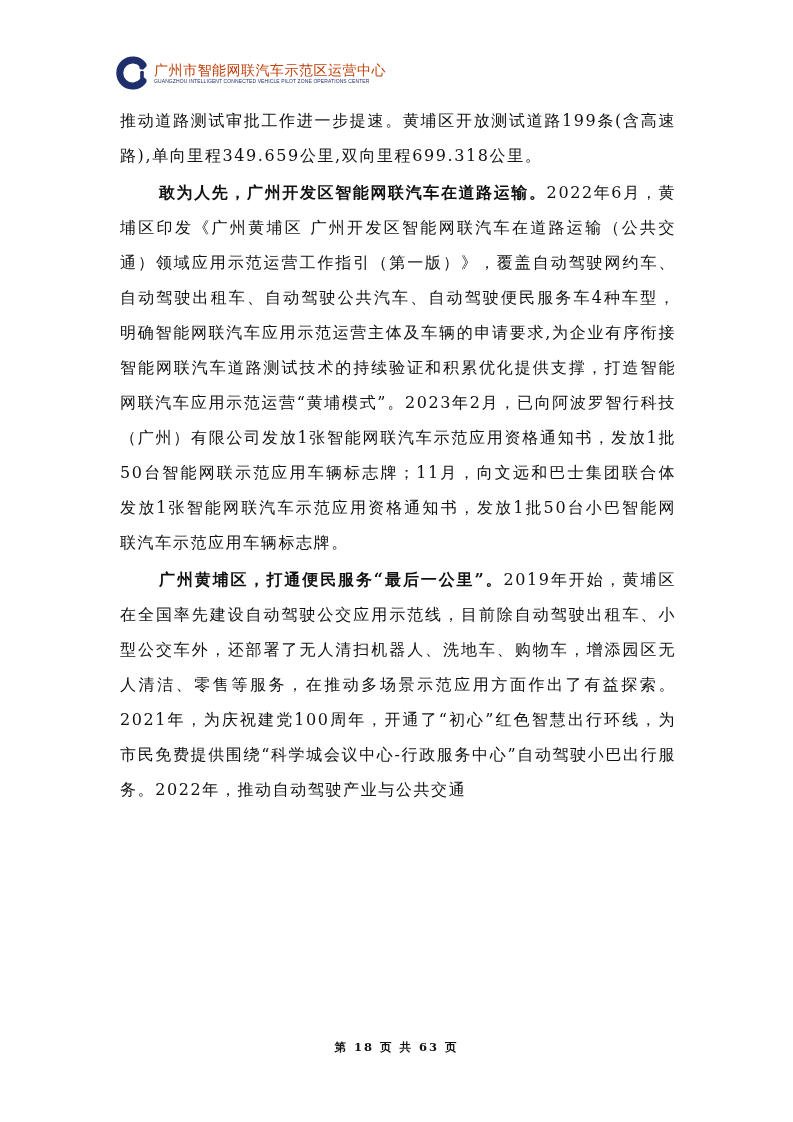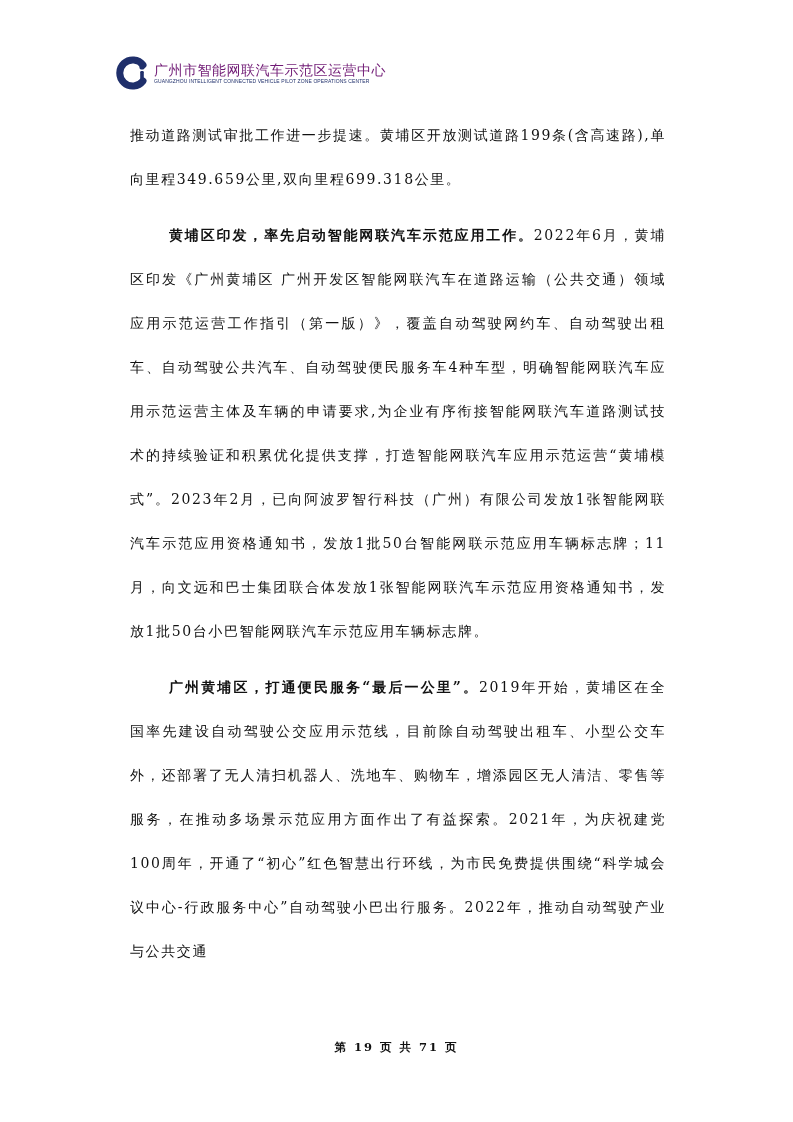--- a/index.html
+++ b/index.html
@@ -31,42 +31,42 @@
     }
     .logo-mark svg { display: block; }
     .logo-text {
       display: flex;
       flex-direction: column;
       justify-content: center;
     }
     .logo-cn {
       font-family: "DejaVu Sans", "Liberation Sans", sans-serif;
       font-size: 14px;
-      color: #701a75;
+      color: #c2410c;
       letter-spacing: 0.5px;
       line-height: 16px;
     }
     .logo-en {
       font-family: "Liberation Sans", "DejaVu Sans", sans-serif;
       font-size: 5px;
       color: #1f2f6b;
       line-height: 7px;
       letter-spacing: 0.1px;
       white-space: nowrap;
     }
     .content {
       position: absolute;
       left: 118px;
       top: 101px;
       width: 560px;
     }
     .para {
-      margin: 12px;
-      font-size: 14px;
-      line-height: 44px;
+      margin: 2px;
+      font-size: 16px;
+      line-height: 35px;
       text-align: justify;
       letter-spacing: 1.6px;
     }
     .indent { text-indent: 39px; }
     .bold { font-weight: bold; }
     .footer {
       position: absolute;
       left: 0;
       width: 793px;
       top: 1040px;
@@ -93,20 +93,20 @@
     <span class="logo-cn">广州市智能网联汽车示范区运营中心</span>
     <span class="logo-en">GUANGZHOU INTELLIGENT CONNECTED VEHICLE PILOT ZONE OPERATIONS CENTER</span>
   </div>
 </div>
 
 <div class="content">
   <p class="para">
     <span>推动道路测试审批工作进一步提速。黄埔区开放测试道路199条(含高速路),单向里程349.659公里,双向里程699.318公里。</span>
   </p>
   <p class="para indent">
-    <span class="bold">黄埔区印发，率先启动智能网联汽车示范应用工作。</span><span>2022年6月，黄埔区印发《广州黄埔区 广州开发区智能网联汽车在道路运输（公共交通）领域应用示范运营工作指引（第一版）》，覆盖自动驾驶网约车、自动驾驶出租车、自动驾驶公共汽车、自动驾驶便民服务车4种车型，明确智能网联汽车应用示范运营主体及车辆的申请要求,为企业有序衔接智能网联汽车道路测试技术的持续验证和积累优化提供支撑，打造智能网联汽车应用示范运营“黄埔模式”。2023年2月，已向阿波罗智行科技（广州）有限公司发放1张智能网联汽车示范应用资格通知书，发放1批50台智能网联示范应用车辆标志牌；11月，向文远和巴士集团联合体发放1张智能网联汽车示范应用资格通知书，发放1批50台小巴智能网联汽车示范应用车辆标志牌。</span>
+    <span class="bold">敢为人先，广州开发区智能网联汽车在道路运输。</span><span>2022年6月，黄埔区印发《广州黄埔区 广州开发区智能网联汽车在道路运输（公共交通）领域应用示范运营工作指引（第一版）》，覆盖自动驾驶网约车、自动驾驶出租车、自动驾驶公共汽车、自动驾驶便民服务车4种车型，明确智能网联汽车应用示范运营主体及车辆的申请要求,为企业有序衔接智能网联汽车道路测试技术的持续验证和积累优化提供支撑，打造智能网联汽车应用示范运营“黄埔模式”。2023年2月，已向阿波罗智行科技（广州）有限公司发放1张智能网联汽车示范应用资格通知书，发放1批50台智能网联示范应用车辆标志牌；11月，向文远和巴士集团联合体发放1张智能网联汽车示范应用资格通知书，发放1批50台小巴智能网联汽车示范应用车辆标志牌。</span>
   </p>
   <p class="para indent">
     <span class="bold">广州黄埔区，打通便民服务“最后一公里”。</span><span>2019年开始，黄埔区在全国率先建设自动驾驶公交应用示范线，目前除自动驾驶出租车、小型公交车外，还部署了无人清扫机器人、洗地车、购物车，增添园区无人清洁、零售等服务，在推动多场景示范应用方面作出了有益探索。2021年，为庆祝建党100周年，开通了“初心”红色智慧出行环线，为市民免费提供围绕“科学城会议中心-行政服务中心”自动驾驶小巴出行服务。2022年，推动自动驾驶产业与公共交通</span>
   </p>
 </div>
 
-<div class="footer">第 19 页 共 71 页</div>
+<div class="footer">第 18 页 共 63 页</div>
 
 </body></html>

